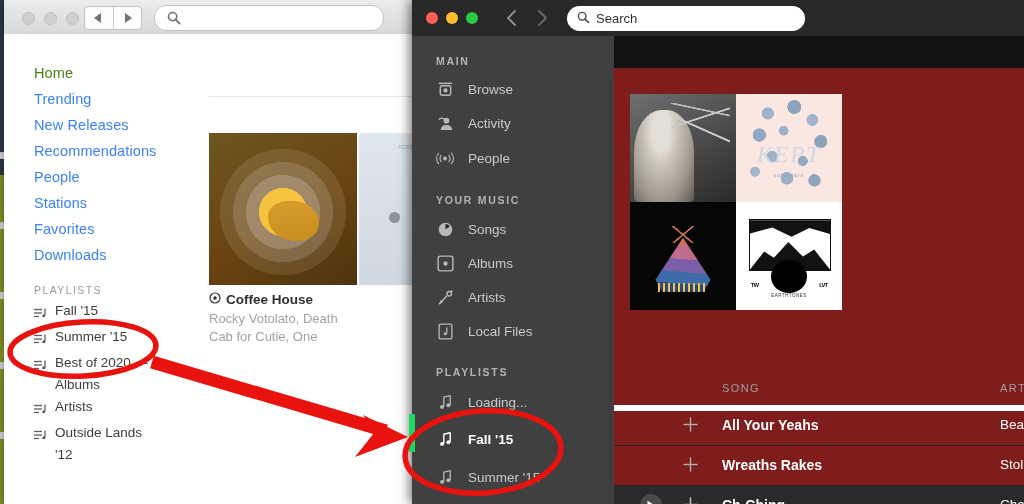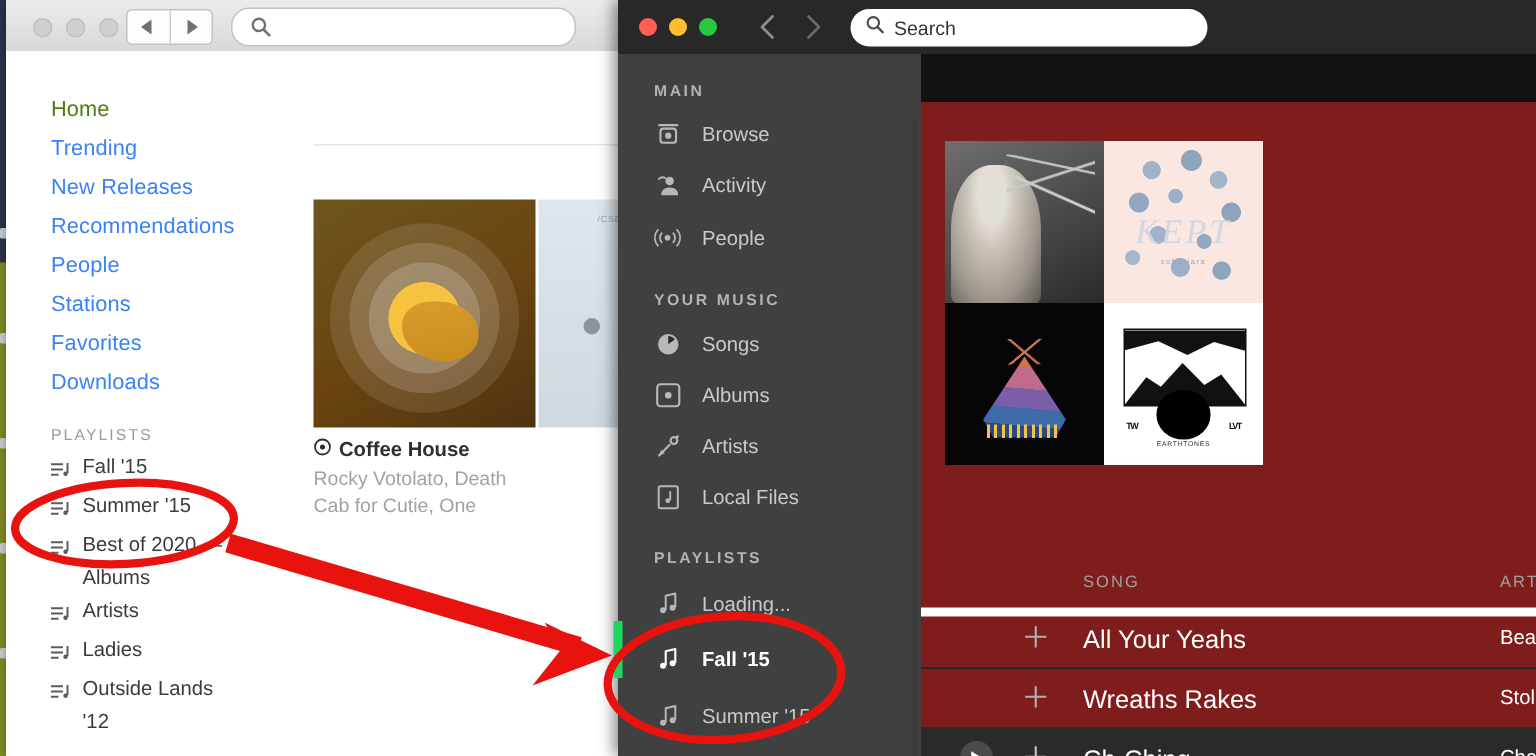--- a/index.html
+++ b/index.html
@@ -156,21 +156,21 @@
   #a4 .s1{position:absolute;left:14%;top:74%;font-size:6px;color:#111;font-weight:bold;letter-spacing:-1px;}
   #a4 .s2{position:absolute;right:14%;top:74%;font-size:6px;color:#111;font-weight:bold;letter-spacing:-1px;}
   #a4 .s3{position:absolute;left:0;top:84%;width:100%;text-align:center;font-size:4.5px;color:#333;letter-spacing:.5px;}
 
   #tracks{position:absolute;left:0;top:305px;width:410px;}
   #tr-head{position:absolute;left:0;top:0;width:410px;height:32px;border-bottom:6px solid #ffffff;}
   #tr-head .h{position:absolute;top:9px;font-size:11px;color:#a0a0a0;letter-spacing:1.4px;}
   .tr-row{position:absolute;left:0;width:410px;height:40px;border-bottom:1px solid #232323;}
   .tr-row.cur{background:#2a2a2a;border-bottom:1px solid #333;}
   .tr-row .plus{position:absolute;left:68px;top:11px;width:17px;height:17px;}
-  .tr-row .song{position:absolute;left:108px;top:12px;font-size:17px;color:#fff;font-weight:normal;white-space:nowrap;}
+  .tr-row .song{position:absolute;left:108px;top:12px;font-size:14px;color:#fff;font-weight:bold;white-space:nowrap;}
   .tr-row .artist{position:absolute;left:386px;top:12px;font-size:13.5px;color:#fff;font-weight:normal;white-space:nowrap;}
   .tr-row .pbtn{position:absolute;left:26px;top:9px;width:22px;height:22px;border-radius:50%;background:#4a4a4a;display:flex;align-items:center;justify-content:center;}
 
   
   #anno{position:absolute;left:0;top:0;width:1024px;height:504px;pointer-events:none;}
   #green-mark{position:absolute;left:409px;top:414px;width:6px;height:38px;background:#1ed760;}
 </style>
 </head>
 <body>
 
@@ -298,32 +298,20 @@
               <line x1="0" y1="1.5" x2="8" y2="1.5" stroke="#5c5c5c" stroke-width="1.3"></line>
               <line x1="0" y1="5" x2="8" y2="5" stroke="#5c5c5c" stroke-width="1.3"></line>
               <line x1="0" y1="8.5" x2="5" y2="8.5" stroke="#5c5c5c" stroke-width="1.3"></line>
               <path d="M11 0.6 L11 7.4" stroke="#5c5c5c" stroke-width="1.3" fill="none"></path>
               <circle cx="9.7" cy="7.8" r="1.5" fill="#5c5c5c"></circle>
             </svg>
         </span>
         <span class="pl-tx">Artists</span>
       </div>
 
-      <div class="sb-pl">
-        <span class="pl-ic">
-          <svg width="13" height="11" viewBox="0 0 13 11">
-              <line x1="0" y1="1.5" x2="8" y2="1.5" stroke="#5c5c5c" stroke-width="1.3"></line>
-              <line x1="0" y1="5" x2="8" y2="5" stroke="#5c5c5c" stroke-width="1.3"></line>
-              <line x1="0" y1="8.5" x2="5" y2="8.5" stroke="#5c5c5c" stroke-width="1.3"></line>
-              <path d="M11 0.6 L11 7.4" stroke="#5c5c5c" stroke-width="1.3" fill="none"></path>
-              <circle cx="9.7" cy="7.8" r="1.5" fill="#5c5c5c"></circle>
-            </svg>
-        </span>
-        <span class="pl-tx">Ladies</span>
-      </div>
 
       <div class="sb-pl">
         <span class="pl-ic">
           <svg width="13" height="11" viewBox="0 0 13 11">
               <line x1="0" y1="1.5" x2="8" y2="1.5" stroke="#5c5c5c" stroke-width="1.3"></line>
               <line x1="0" y1="5" x2="8" y2="5" stroke="#5c5c5c" stroke-width="1.3"></line>
               <line x1="0" y1="8.5" x2="5" y2="8.5" stroke="#5c5c5c" stroke-width="1.3"></line>
               <path d="M11 0.6 L11 7.4" stroke="#5c5c5c" stroke-width="1.3" fill="none"></path>
               <circle cx="9.7" cy="7.8" r="1.5" fill="#5c5c5c"></circle>
             </svg>

